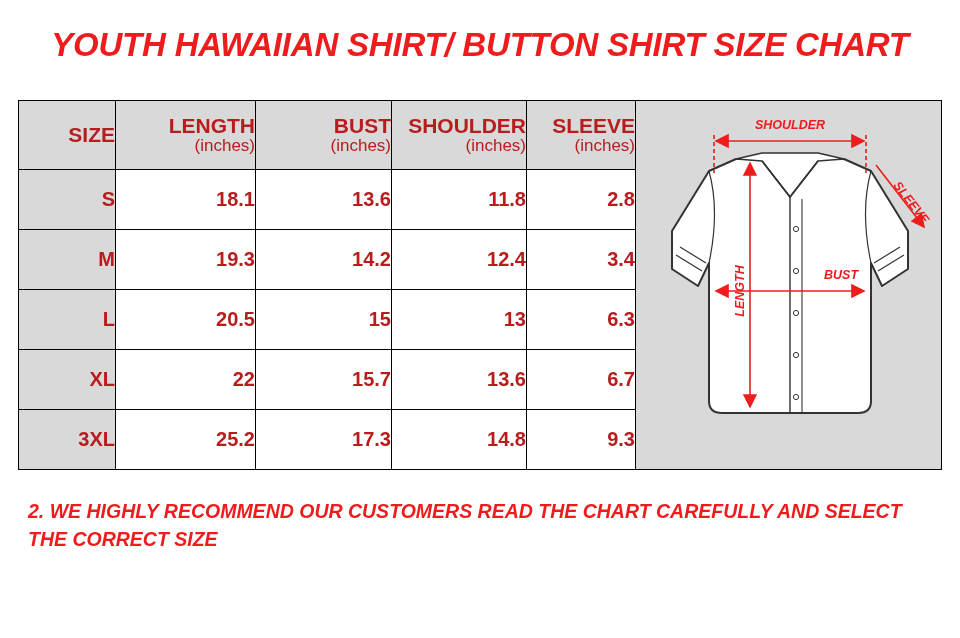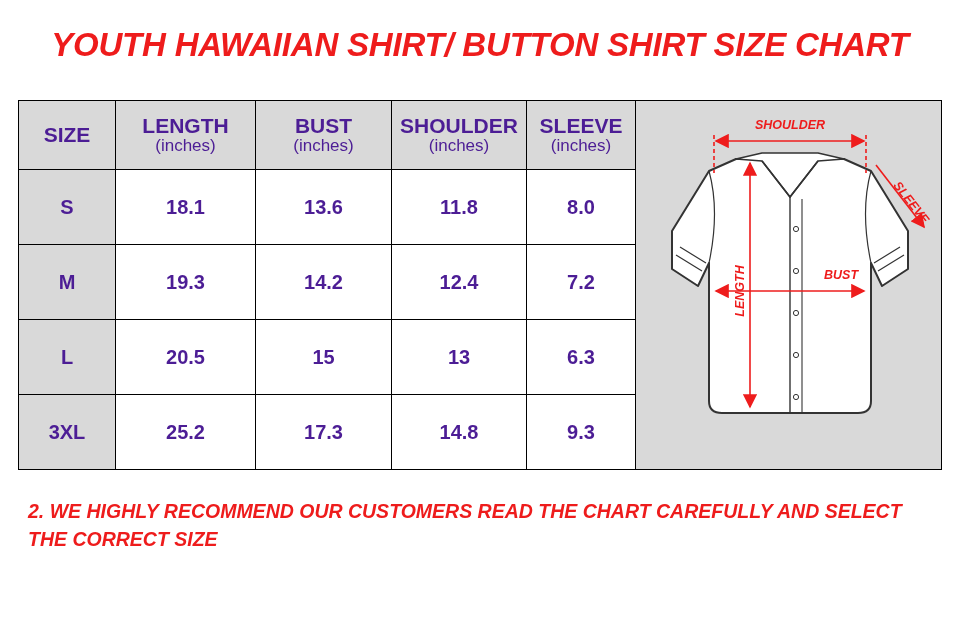--- a/index.html
+++ b/index.html
@@ -42,25 +42,25 @@
   }
   table.size-table {
     border-collapse: collapse;
     table-layout: fixed;
     width: 617px;
     height: 370px;
     background: #ffffff;
   }
   table.size-table td, table.size-table th {
     border: 1px solid #000;
-    text-align: center;
+    text-align: right;
     vertical-align: middle;
     font-weight: bold;
     font-size: 20px;
-    color: #4c1d95;
+    color: #b91c1c;
     padding: 0;
   }
   table.size-table thead th {
     background: #d9d9d9;
     height: 68px;
   }
   table.size-table thead th .hdr-main {
     display: block;
     font-size: 21px;
     font-weight: bold;
@@ -152,35 +152,42 @@
             <span class="hdr-sub">(inches)</span>
           </th>
         </tr>
       </thead>
       <tbody>
         <tr>
           <td class="sizecol">S</td>
           <td>18.1</td>
           <td>13.6</td>
           <td>11.8</td>
-          <td>8.0</td>
+          <td>2.8</td>
         </tr>
         <tr>
           <td class="sizecol">M</td>
           <td>19.3</td>
           <td>14.2</td>
           <td>12.4</td>
-          <td>7.2</td>
+          <td>3.4</td>
         </tr>
         <tr>
           <td class="sizecol">L</td>
           <td>20.5</td>
           <td>15</td>
           <td>13</td>
           <td>6.3</td>
+        </tr>
+        <tr>
+          <td class="sizecol">XL</td>
+          <td>22</td>
+          <td>15.7</td>
+          <td>13.6</td>
+          <td>6.7</td>
         </tr>
         <tr>
           <td class="sizecol">3XL</td>
           <td>25.2</td>
           <td>17.3</td>
           <td>14.8</td>
           <td>9.3</td>
         </tr>
       </tbody>
     </table>

